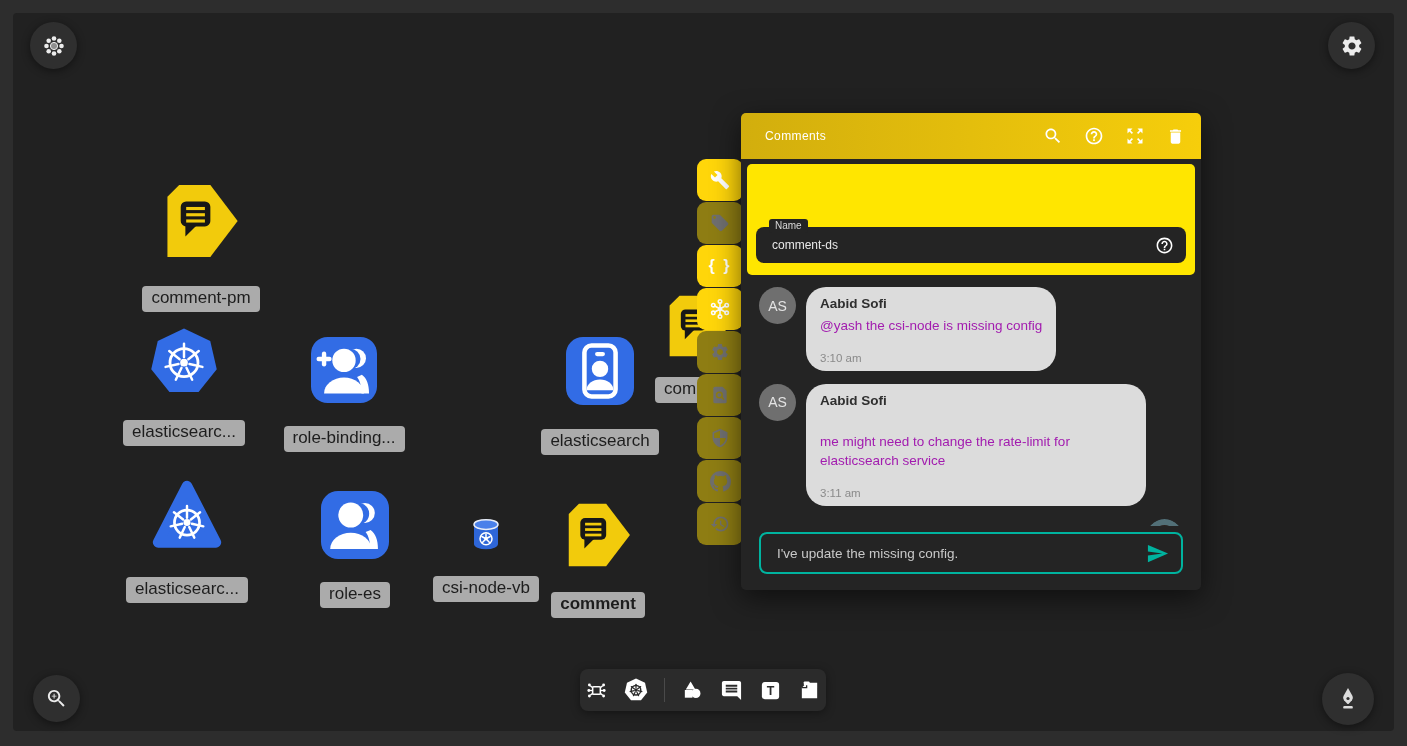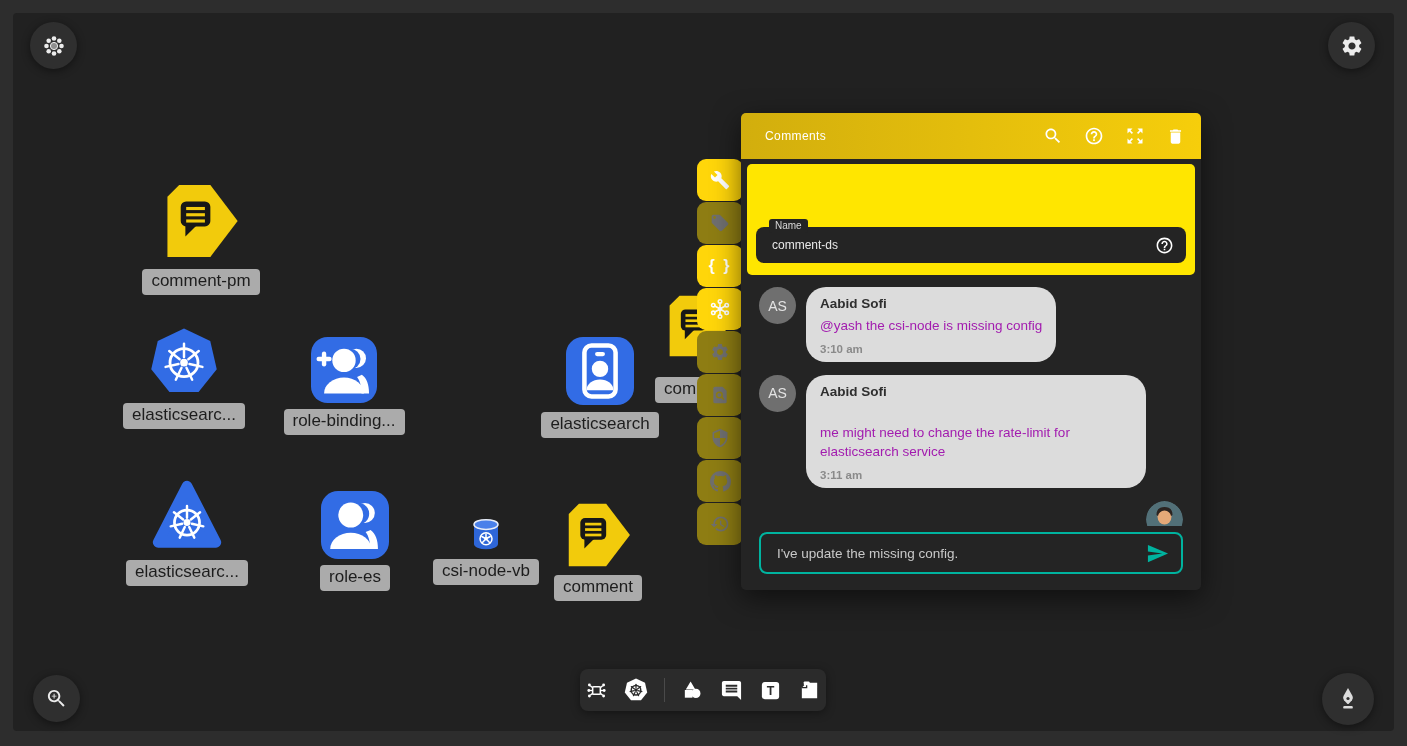--- a/index.html
+++ b/index.html
@@ -11,21 +11,21 @@
   .canvas { position:absolute; left:13px; top:13px; right:13px; bottom:15px;
     background:#212121; border-radius:4px; }
 
   
   .circle-btn { position:absolute; width:47px; height:47px; border-radius:50%;
     background:#2f2f2f; display:flex; align-items:center; justify-content:center;
     box-shadow:0 2px 8px rgba(0,0,0,.45); cursor:pointer; z-index:20; }
 
   
   .node { position:absolute; display:flex; flex-direction:column; align-items:center; z-index:2; }
-  .node-label { margin-top:6px; background:#ABABAB; color:#1d1d1d; font-size:17px;
+  .node-label { margin-top:23px; background:#ABABAB; color:#1d1d1d; font-size:17px;
     padding:2px 9px 4px; border-radius:4px; white-space:nowrap; }
   .node.behind { z-index:1; }
   .node.behind .node-label { margin-top:18px; max-width:58px; overflow:hidden; }
 
   
   .side-toolbar { position:absolute; left:697px; top:159px; width:46px;
     display:flex; flex-direction:column; gap:1px; z-index:5; }
   .tool-tile { height:42px; border-radius:9px; display:flex; align-items:center;
     justify-content:center; cursor:pointer; }
   .tool-tile.active   { background:#FFD60A; color:#ffffff; }
@@ -52,21 +52,21 @@
     border:none; outline:none; font-family:inherit; }
 
   .messages { flex:1; padding:6px 18px 0; overflow:hidden; }
   .msg { display:flex; gap:10px; margin-bottom:13px; align-items:flex-start; }
   .msg.right { justify-content:flex-end; }
   .avatar { width:37px; height:37px; border-radius:50%; background:#6F6F6F; color:#E3E3E3;
     display:flex; align-items:center; justify-content:center; font-size:14px; flex:0 0 37px; }
   .bubble { background:#DCDCDC; border-radius:20px; padding:9px 14px 7px; max-width:345px; }
   .bubble .author { font-weight:bold; color:#2f2f2f; font-size:13.5px; margin-bottom:5px; }
   .bubble .text { color:#a21caf; font-size:13.5px; line-height:1.45; }
-  .bubble .time { color:#8a8a8a; font-size:11.5px; margin-top:7px;font-weight:bold; }
+  .bubble .time { color:#8a8a8a; font-size:11.5px; margin-top:16px; }
   .bubble.wide { width:340px; }
   .bubble.wide .text { margin-top:24px; }
   .bubble.dark { background:#39454E; max-width:160px; }
   .bubble.dark .author { color:#EDE6AC; }
   .bubble.dark .text { color:#E6DFA4; }
   .bubble.dark .time { color:#9BA3A8; text-align:right; }
   .avatar-photo { width:37px; height:37px; border-radius:50%; overflow:hidden; flex:0 0 37px; }
 
   .composer { margin:6px 18px 16px; border:2px solid #00B39F; border-radius:8px;
     height:42px; flex:0 0 42px; display:flex; align-items:center; padding:0 12px 0 14px; gap:8px; }
@@ -228,21 +228,21 @@
         <line x1="24" y1="29" x2="29.6" y2="26"></line>
       <line x1="24" y1="29" x2="28.4" y2="33.8"></line>
         <line x1="24" y1="29" x2="19.6" y2="33.8"></line>
       <line x1="24" y1="29" x2="18.4" y2="26"></line>
     </g>
     <circle cx="24" cy="29" r="2.2" fill="#fff"></circle>
   </svg>
   <div class="node-label">csi-node-vb</div>
 </div>
 
-<div class="node" style="left:558px; top:501px; width:80px;">
+<div class="node" style="left:558px; top:501px; width:80px;font-weight:bold;">
   <svg width="70" height="68" viewBox="0 0 100 100">
     <polygon points="22,4 62,4 97,50 62,96 7,96 7,19" fill="#F2CB0C"></polygon>
     <rect x="24" y="25" width="38" height="32" rx="7" fill="#171717"></rect>
     <polygon points="30,56 30,70 44,56" fill="#171717"></polygon>
     <rect x="31" y="32" width="24" height="4" fill="#F2CB0C"></rect>
     <rect x="31" y="40" width="24" height="4" fill="#F2CB0C"></rect>
     <rect x="31" y="48" width="24" height="4" fill="#F2CB0C"></rect>
   </svg>
   <div class="node-label">comment</div>
 </div>

